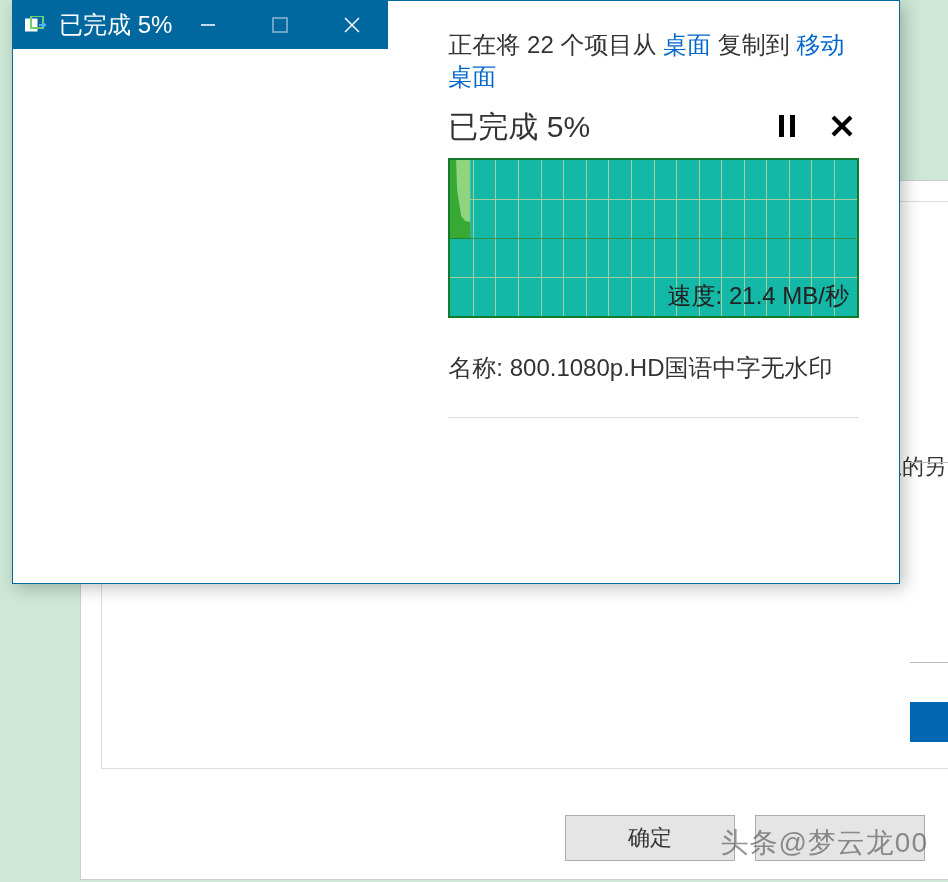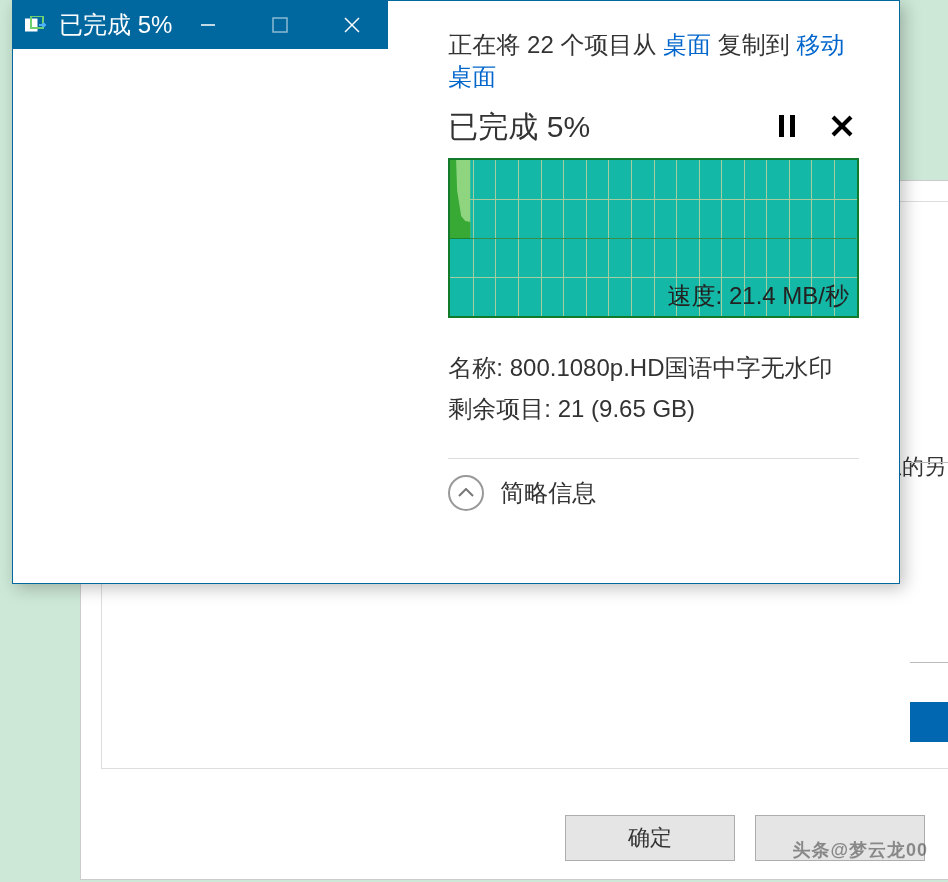--- a/index.html
+++ b/index.html
@@ -68,22 +68,22 @@
 
   .divider { height: 1px; background: #ddd; margin-top: 28px; }
   .collapse-row { display: flex; align-items: center; gap: 16px; margin-top: 16px; cursor: pointer; }
   .collapse-icon {
     width: 36px; height: 36px; border: 2px solid #999; border-radius: 50%;
     display: flex; align-items: center; justify-content: center;
   }
   .collapse-label { font-size: 24px; color: #333; }
 
   .watermark {
-    position: absolute; bottom: 20px; right: 20px; font-size: 18px;
-    color: rgba(60,60,60,0.55); font-weight: 700; letter-spacing: 1px;
+    position: absolute; bottom: 20px; right: 20px; font-size: 28px;
+    color: rgba(60,60,60,0.55); font-weight: 400; letter-spacing: 1px;
   }
 </style>
 </head>
 <body>
 
 <div class="bg-window">
   <div class="bg-window-inner">
     <span class="bg-text">上的另</span>
     <div class="bg-line1"></div>
     <div class="bg-line2"></div>
@@ -176,29 +176,20 @@
 
         <path d="M 0 0 L 12 0 L 14 60 L 22 110 L 30 120 L 40 122 L 40 156 L 0 156 Z" fill="#39a935"></path>
 
         <line x1="0" y1="155" x2="800" y2="155" stroke="#117a2b" stroke-width="2"></line>
       </svg>
       <div class="speed-label">速度: 21.4 MB/秒</div>
     </div>
 
     <div class="details">
       <div><span>名称: </span><span>800.1080p.HD国语中字无水印</span></div>
-      <div><span>剩余项目: </span><span>21 (9.65 GB)</span></div>
     </div>
 
     <div class="divider"></div>
 
-    <div class="collapse-row">
-      <span class="collapse-icon">
-        <svg width="16" height="10" viewBox="0 0 16 10">
-            <polyline points="1,8 8,1 15,8" fill="none" stroke="#777" stroke-width="2"></polyline>
-          </svg>
-      </span>
-      <span class="collapse-label">简略信息</span>
-    </div>
   </div>
 </div>
 
 <div class="watermark">头条@梦云龙00</div>
 
 </body></html>

